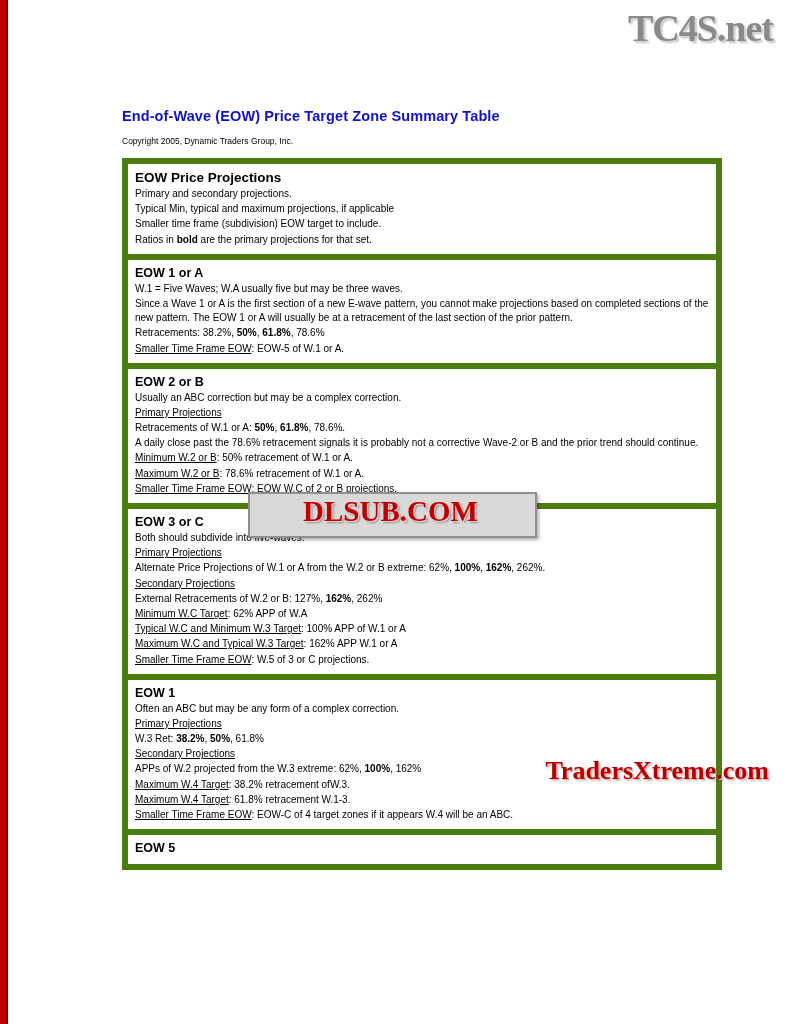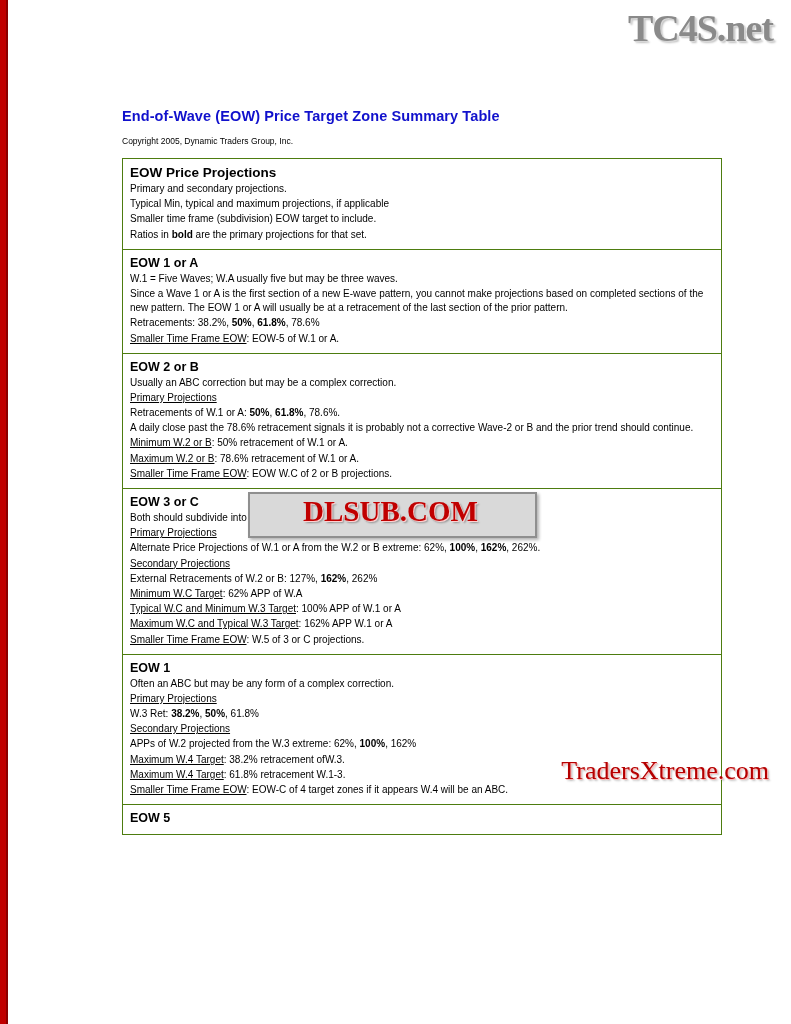--- a/index.html
+++ b/index.html
@@ -49,21 +49,21 @@
     font-size: 38px;
     color: #8a8a8a;
     letter-spacing: -1px;
     text-shadow: 1px 1px 0 #d8d8d8, 2px 2px 2px rgba(0,0,0,0.25);
   }
   .brand-bottom {
     position: absolute;
     right: 22px;
     bottom: 18px;
     font-family: "Liberation Serif", serif;
-    font-weight: normal;
+    font-weight: bold;
     font-size: 26px;
     color: #b40000;
     text-shadow: 1px 1px 0 #ffb4b4, 2px 2px 2px rgba(0,0,0,0.25);
   }
   
   .doc {
     position: absolute;
     left: 122px;
     top: 108px;
     width: 600px;
@@ -79,21 +79,21 @@
     font-size: 8.5px;
     color: #000;
     margin: 0 0 12px 0;
   }
   table.summary {
     border-collapse: collapse;
     width: 600px;
     table-layout: fixed;
   }
   table.summary td {
-    border: 1px solid #4d7c0f;
+    border: 6px solid #4d7c0f;
     padding: 6px 7px 7px 7px;
     vertical-align: top;
   }
   .sec-head {
     font-size: 12.5px;
     font-weight: bold;
     margin: 0 0 2px 0;
   }
   .sec-head.big {
     font-size: 13.5px;

